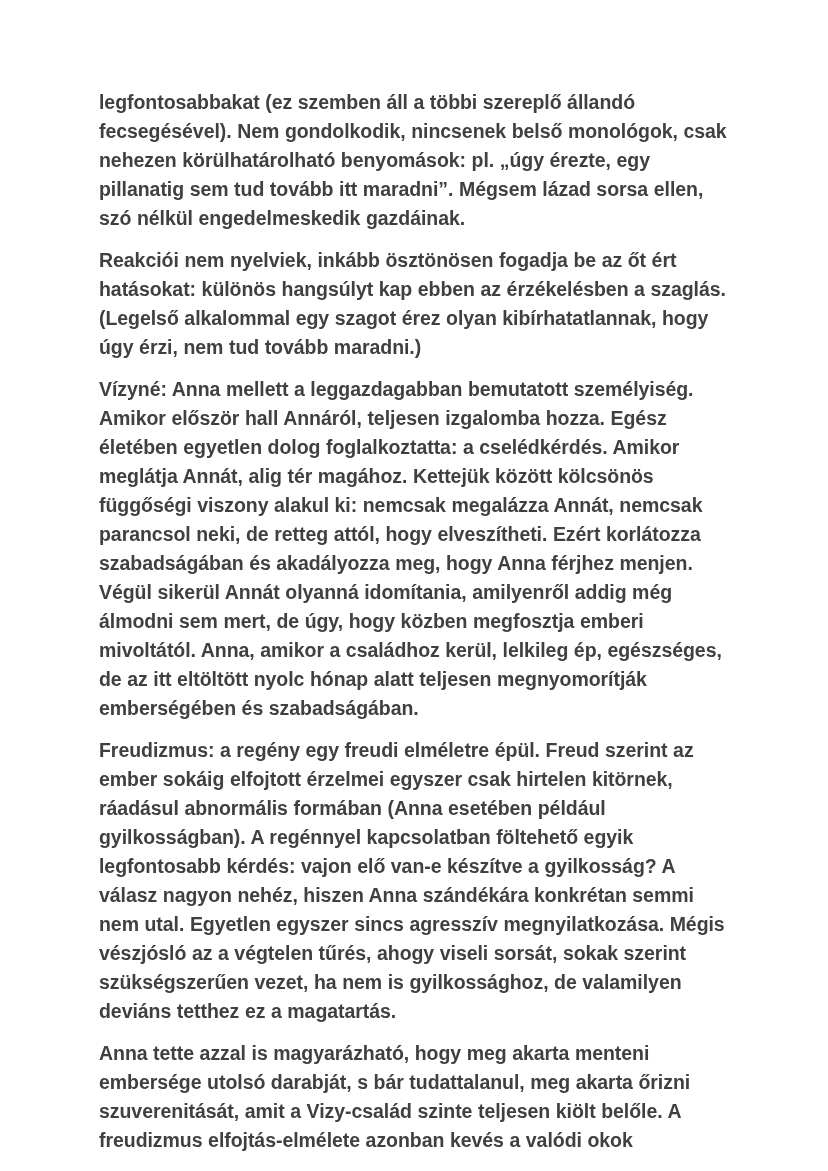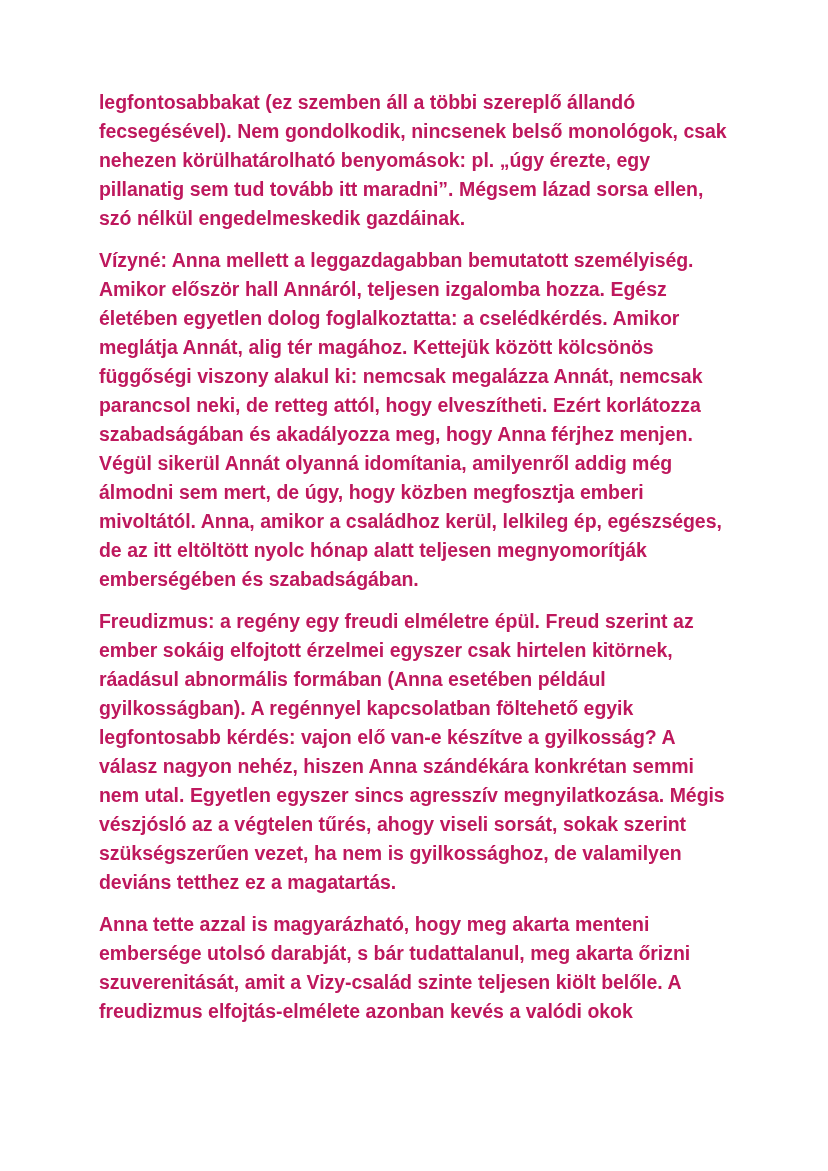--- a/index.html
+++ b/index.html
@@ -25,21 +25,21 @@
   .doc-body {
     position: absolute;
     left: 99px;
     top: 88px;
     width: 628px;
   }
   .para {
     font-size: 19.5px;
     font-weight: bold;
     line-height: 29px;
-    color: #be185d;
+    color: #404040;
     margin: 0 0 13px 0;
     text-align: left;
     letter-spacing: -0.05px;
     word-spacing: 0.2px;
     hyphens: none;
   }
   .para:last-child {
     margin-bottom: 0;
     margin-top: 6px;
   }
@@ -51,20 +51,23 @@
 </head>
 <body>
 
 <div class="page">
   <div class="doc-body">
 
     <p class="para">
       <span>legfontosabbakat (ez szemben áll a többi szereplő állandó fecsegésével). Nem gondolkodik, nincsenek belső monológok, csak nehezen körülhatárolható benyomások: pl. „úgy érezte, egy pillanatig sem tud tovább itt maradni”. Mégsem lázad sorsa ellen, szó nélkül engedelmeskedik gazdáinak.</span>
     </p>
 
+    <p class="para">
+      <span>Reakciói nem nyelviek, inkább ösztönösen fogadja be az őt ért hatásokat: különös hangsúlyt kap ebben az érzékelésben a szaglás. (Legelső alkalommal egy szagot érez olyan kibírhatatlannak, hogy úgy érzi, nem tud tovább maradni.)</span>
+    </p>
 
     <p class="para">
       <span class="lead-underline">Vízyné</span><span>: Anna mellett a leggazdagabban bemutatott személyiség. Amikor először hall Annáról, teljesen izgalomba hozza. Egész életében egyetlen dolog foglalkoztatta: a cselédkérdés. Amikor meglátja Annát, alig tér magához. Kettejük között kölcsönös függőségi viszony alakul ki: nemcsak megalázza Annát, nemcsak parancsol neki, de retteg attól, hogy elveszítheti. Ezért korlátozza szabadságában és akadályozza meg, hogy Anna férjhez menjen. Végül sikerül Annát olyanná idomítania, amilyenről addig még álmodni sem mert, de úgy, hogy közben megfosztja emberi mivoltától. Anna, amikor a családhoz kerül, lelkileg ép, egészséges, de az itt eltöltött nyolc hónap alatt teljesen megnyomorítják emberségében és szabadságában.</span>
     </p>
 
     <p class="para">
       <span class="lead-underline">Freudizmus:</span><span> a regény egy freudi elméletre épül. Freud szerint az ember sokáig elfojtott érzelmei egyszer csak hirtelen kitörnek, ráadásul abnormális formában (Anna esetében például gyilkosságban). A regénnyel kapcsolatban föltehető egyik legfontosabb kérdés: vajon elő van-e készítve a gyilkosság? A válasz nagyon nehéz, hiszen Anna szándékára konkrétan semmi nem utal. Egyetlen egyszer sincs agresszív megnyilatkozása. Mégis vészjósló az a végtelen tűrés, ahogy viseli sorsát, sokak szerint szükségszerűen vezet, ha nem is gyilkossághoz, de valamilyen deviáns tetthez ez a magatartás.</span>
     </p>
 
     <p class="para">

